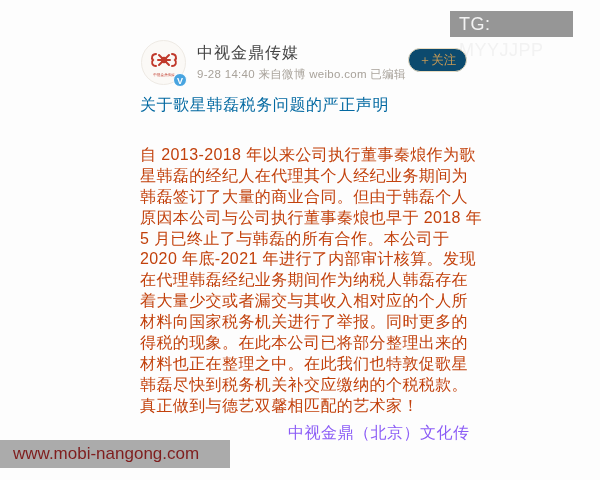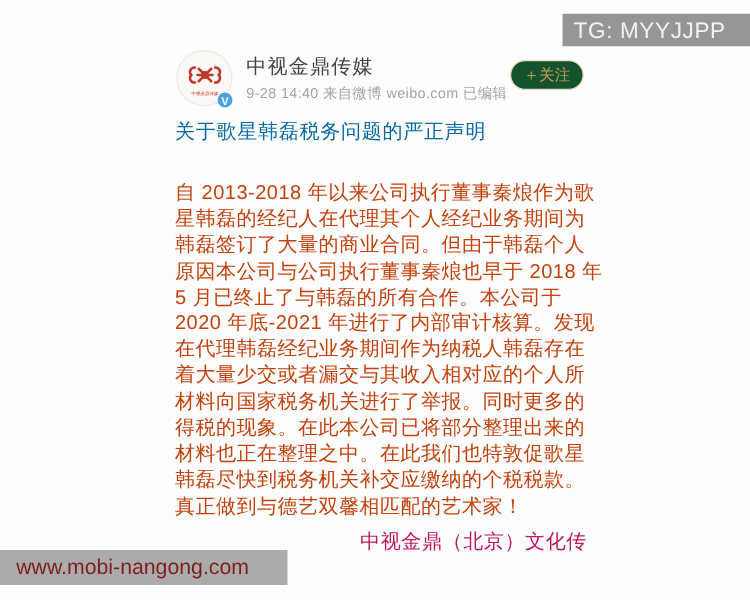--- a/index.html
+++ b/index.html
@@ -9,21 +9,21 @@
     width: 600px; height: 480px;
     background: #fdfdfd;
     font-family: "Liberation Sans", "DejaVu Sans", sans-serif;
     overflow: hidden;
     color: #3f3f3f;
   }
 
   
   .wm-top {
     position: absolute; left: 450px; top: 11px;
-    width: 150px; height: 26px;
+    width: 123px; height: 26px;
     background: #969696;
     color: #f2f2f2;
     font-size: 18px; line-height: 26px;
     padding-left: 9px;
     letter-spacing: 0.5px;
   }
   .wm-bottom {
     position: absolute; left: 0; top: 440px;
     width: 230px; height: 28px;
     background: #ababab;
@@ -65,21 +65,21 @@
   .post-meta {
     position: absolute; left: 197px; top: 67px;
     font-size: 11.5px; color: #a8a29a;
     letter-spacing: 0.3px;
   }
   .follow-btn {
     position: absolute; left: 408px; top: 48px;
     width: 59px; height: 24px;
     border: 1px solid #e9dcc1;
     border-radius: 13px;
-    background: #14532d;
+    background: #0c4a6e;
     color: #c99b55;
     font-size: 12.5px; line-height: 22px;
     text-align: center;
     cursor: pointer;
   }
 
   
   .post-title {
     position: absolute; left: 140px; top: 95px;
     font-size: 16px; color: #0369a1;
@@ -89,21 +89,21 @@
     position: absolute; left: 140px; top: 145px;
     width: 316px;
     font-size: 16px; color: #c2410c;
   }
   .body-line {
     height: 20.9px; line-height: 20.9px;
     white-space: nowrap; letter-spacing: 0.4px;
   }
   .post-signature {
     position: absolute; left: 288px; top: 423px;
-    font-size: 16px; color: #be185d;
+    font-size: 16px; color: #8b5cf6;
     letter-spacing: 0.5px;
     white-space: nowrap;
   }
 </style>
 </head>
 <body>
 
 <div class="wm-top">TG: MYYJJPP</div>
 
 <div class="avatar">

